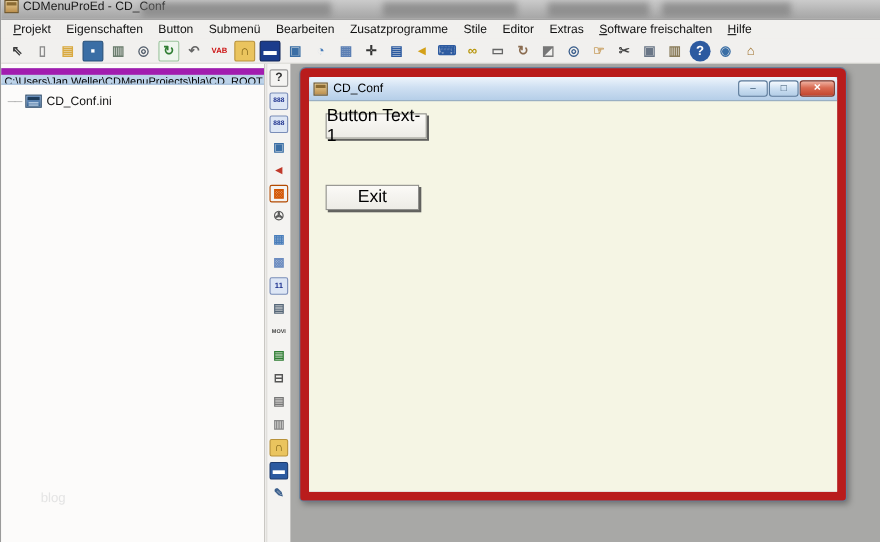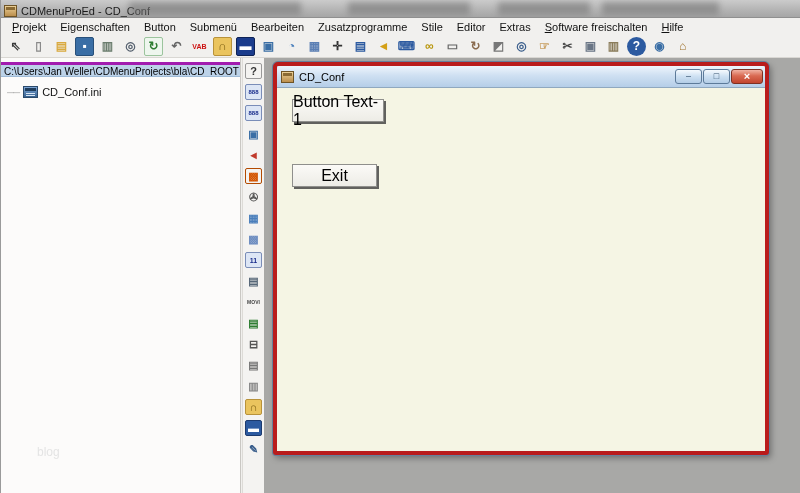--- a/index.html
+++ b/index.html
@@ -2,21 +2,21 @@
 <html><head>
 <meta charset="utf-8">
 <style>
   * { margin:0; padding:0; box-sizing:border-box; }
   body { font-family:"Liberation Sans", sans-serif; background:#d8d8d8; }
   .app { position:relative; width:800px; height:493px; background:#f0efed; overflow:hidden;
          border-left:1px solid #9a9a9a; }
 
   
   .titlebar { position:relative; height:18px; background:linear-gradient(#cbcbcb,#b3b3b3 60%,#a6a6a6);
-              display:flex; align-items:flex-end; padding-left:3px; font-size:11px; color:#1a1a1a;
+              display:flex; align-items:flex-start; padding-left:3px; font-size:11px; color:#1a1a1a;
               border-bottom:1px solid #8f8f8f; overflow:hidden; }
   .app-icon { width:13px; height:12px; margin-right:4px; border:1px solid #6e5426;
               background:linear-gradient(#ecd096,#bb8f4d); position:relative; flex:0 0 auto; }
   .app-icon::before { content:""; position:absolute; left:1px; right:1px; top:1px; height:3px;
               background:#8a6a33; }
   .blur-patch { position:absolute; top:2px; height:13px; background:#777; filter:blur(3px); opacity:.6; }
   .bp1 { left:128px; width:172px; } .bp2 { left:347px; width:122px; }
   .bp3 { left:497px; width:92px; }  .bp4 { left:601px; width:117px; }
 
   
@@ -30,21 +30,21 @@
              align-items:center; padding-left:5px; gap:4px; }
   .ticon { width:19px; height:19px; display:flex; align-items:center; justify-content:center;
            font-size:12px; line-height:1; border-radius:2px; cursor:default; flex:0 0 auto;
            font-weight:bold; }
 
   
   .main { position:absolute; top:58px; left:0; right:0; bottom:0; }
 
   .tree-panel { position:absolute; left:0; top:0; width:240px; height:100%;
                 background:#fcfbfa; border-right:1px solid #c9c7c3; overflow:hidden; }
-  .tree-path { margin-top:4px; height:15px; background:#bcd2e8; border-top:3px solid #a21caf;
+  .tree-path { margin-top:4px; height:15px; background:#bcd2e8; border-top:6px solid #a21caf;
                border-bottom:1px solid #9ebad6; font-size:10px; padding:1px 2px 0 3px;
                white-space:nowrap; overflow:hidden; color:#000; cursor:default; }
   .tree-item { margin:9px 0 0 6px; display:flex; align-items:center; font-size:11px; gap:4px;
                color:#111; cursor:default; }
   .tree-connector { color:#aaa; font-size:10px; letter-spacing:-1px; }
   .ini-icon { width:15px; height:12px; border:1px solid #2b4a6b;
               background:linear-gradient(#7fa7d8,#36618f); position:relative; flex:0 0 auto; }
   .ini-icon::before { content:""; position:absolute; left:1px; right:1px; top:1px; height:3px;
               background:#1f3d5c; }
   .ini-icon::after { content:""; position:absolute; left:2px; right:2px; top:6px; height:1px;
@@ -55,21 +55,21 @@
                   background:#f4f3f1; border-left:1px solid #dddbd7; display:flex;
                   flex-direction:column; align-items:center; padding-top:5px; gap:5px; }
   .sicon { width:17px; height:16px; display:flex; align-items:center; justify-content:center;
            font-size:11px; line-height:1; border-radius:2px; cursor:default; flex:0 0 auto;
            font-weight:bold; overflow:hidden; }
 
   .workspace { position:absolute; left:263px; top:0; right:0; bottom:0; background:#a8a8a6; }
 
   
   .doc-window { position:absolute; left:9px; top:4px; width:496px; height:393px;
-                border:4px solid #b91c1c; border-radius:5px 5px 3px 3px; background:#bfd6ec;
+                border:8px solid #b91c1c; border-radius:5px 5px 3px 3px; background:#bfd6ec;
                 box-shadow:0 0 0 1px #66809b, 2px 3px 6px rgba(0,0,0,.35); }
   .doc-titlebar { height:21px; display:flex; align-items:center; padding:0 2px 0 4px;
                   background:linear-gradient(#eef5fc,#cfe0f2 45%,#b5cee8);
                   border-radius:3px 3px 0 0; font-size:11px; color:#000; cursor:default; }
   .doc-icon { width:13px; height:12px; margin-right:5px; border:1px solid #6e5426;
               background:linear-gradient(#ecd096,#bb8f4d); position:relative; flex:0 0 auto; }
   .doc-icon::before { content:""; position:absolute; left:1px; right:1px; top:1px; height:3px;
               background:#8a6a33; }
   .doc-controls { margin-left:auto; display:flex; gap:1px; align-items:center; }
   .ctrl-btn { width:27px; height:15px; border:1px solid #5c7a99; border-radius:3px;

